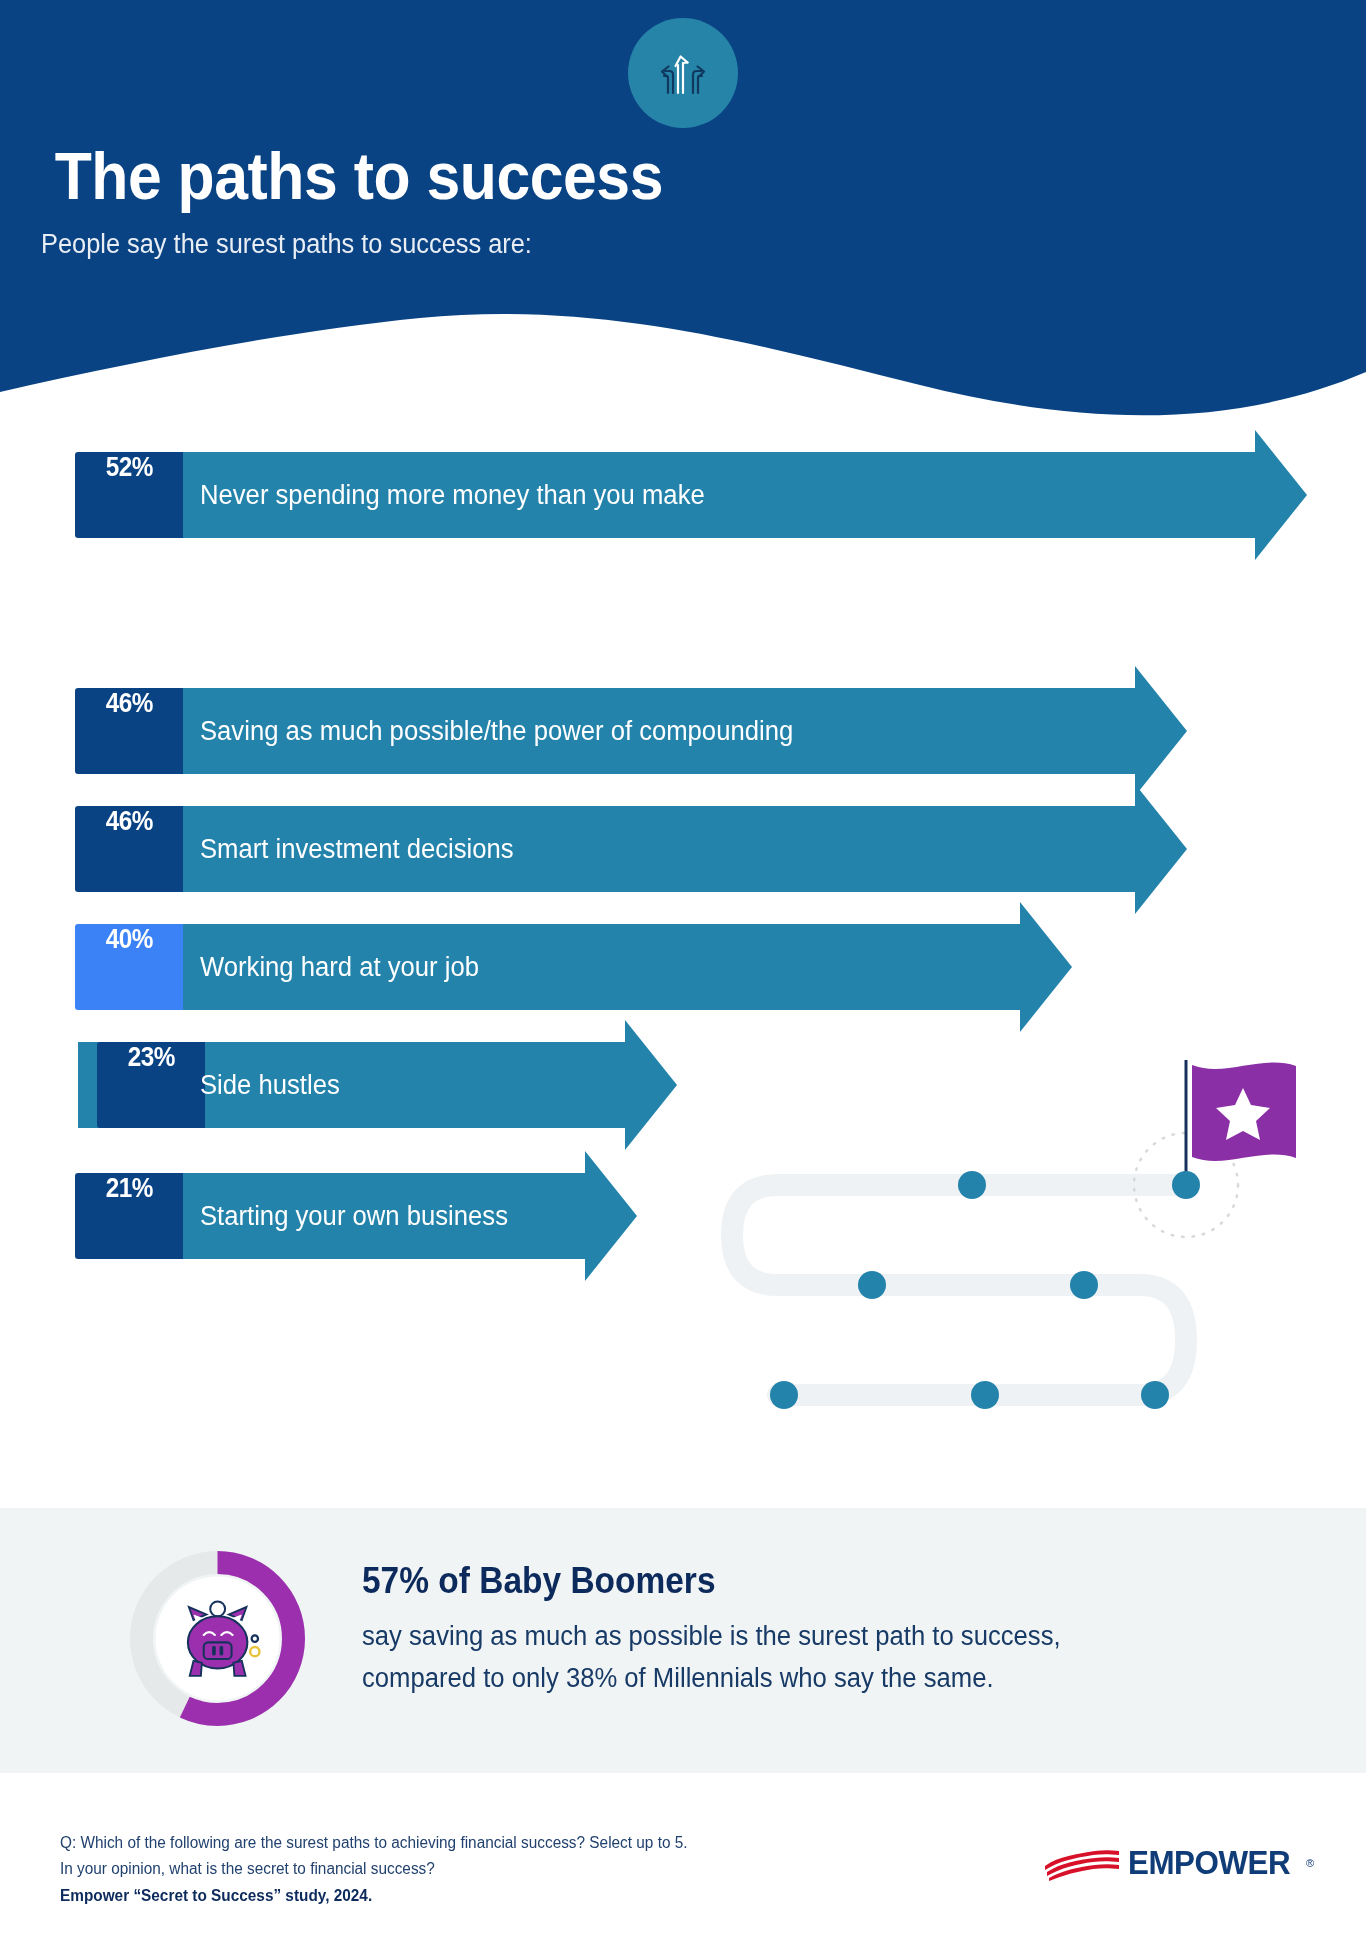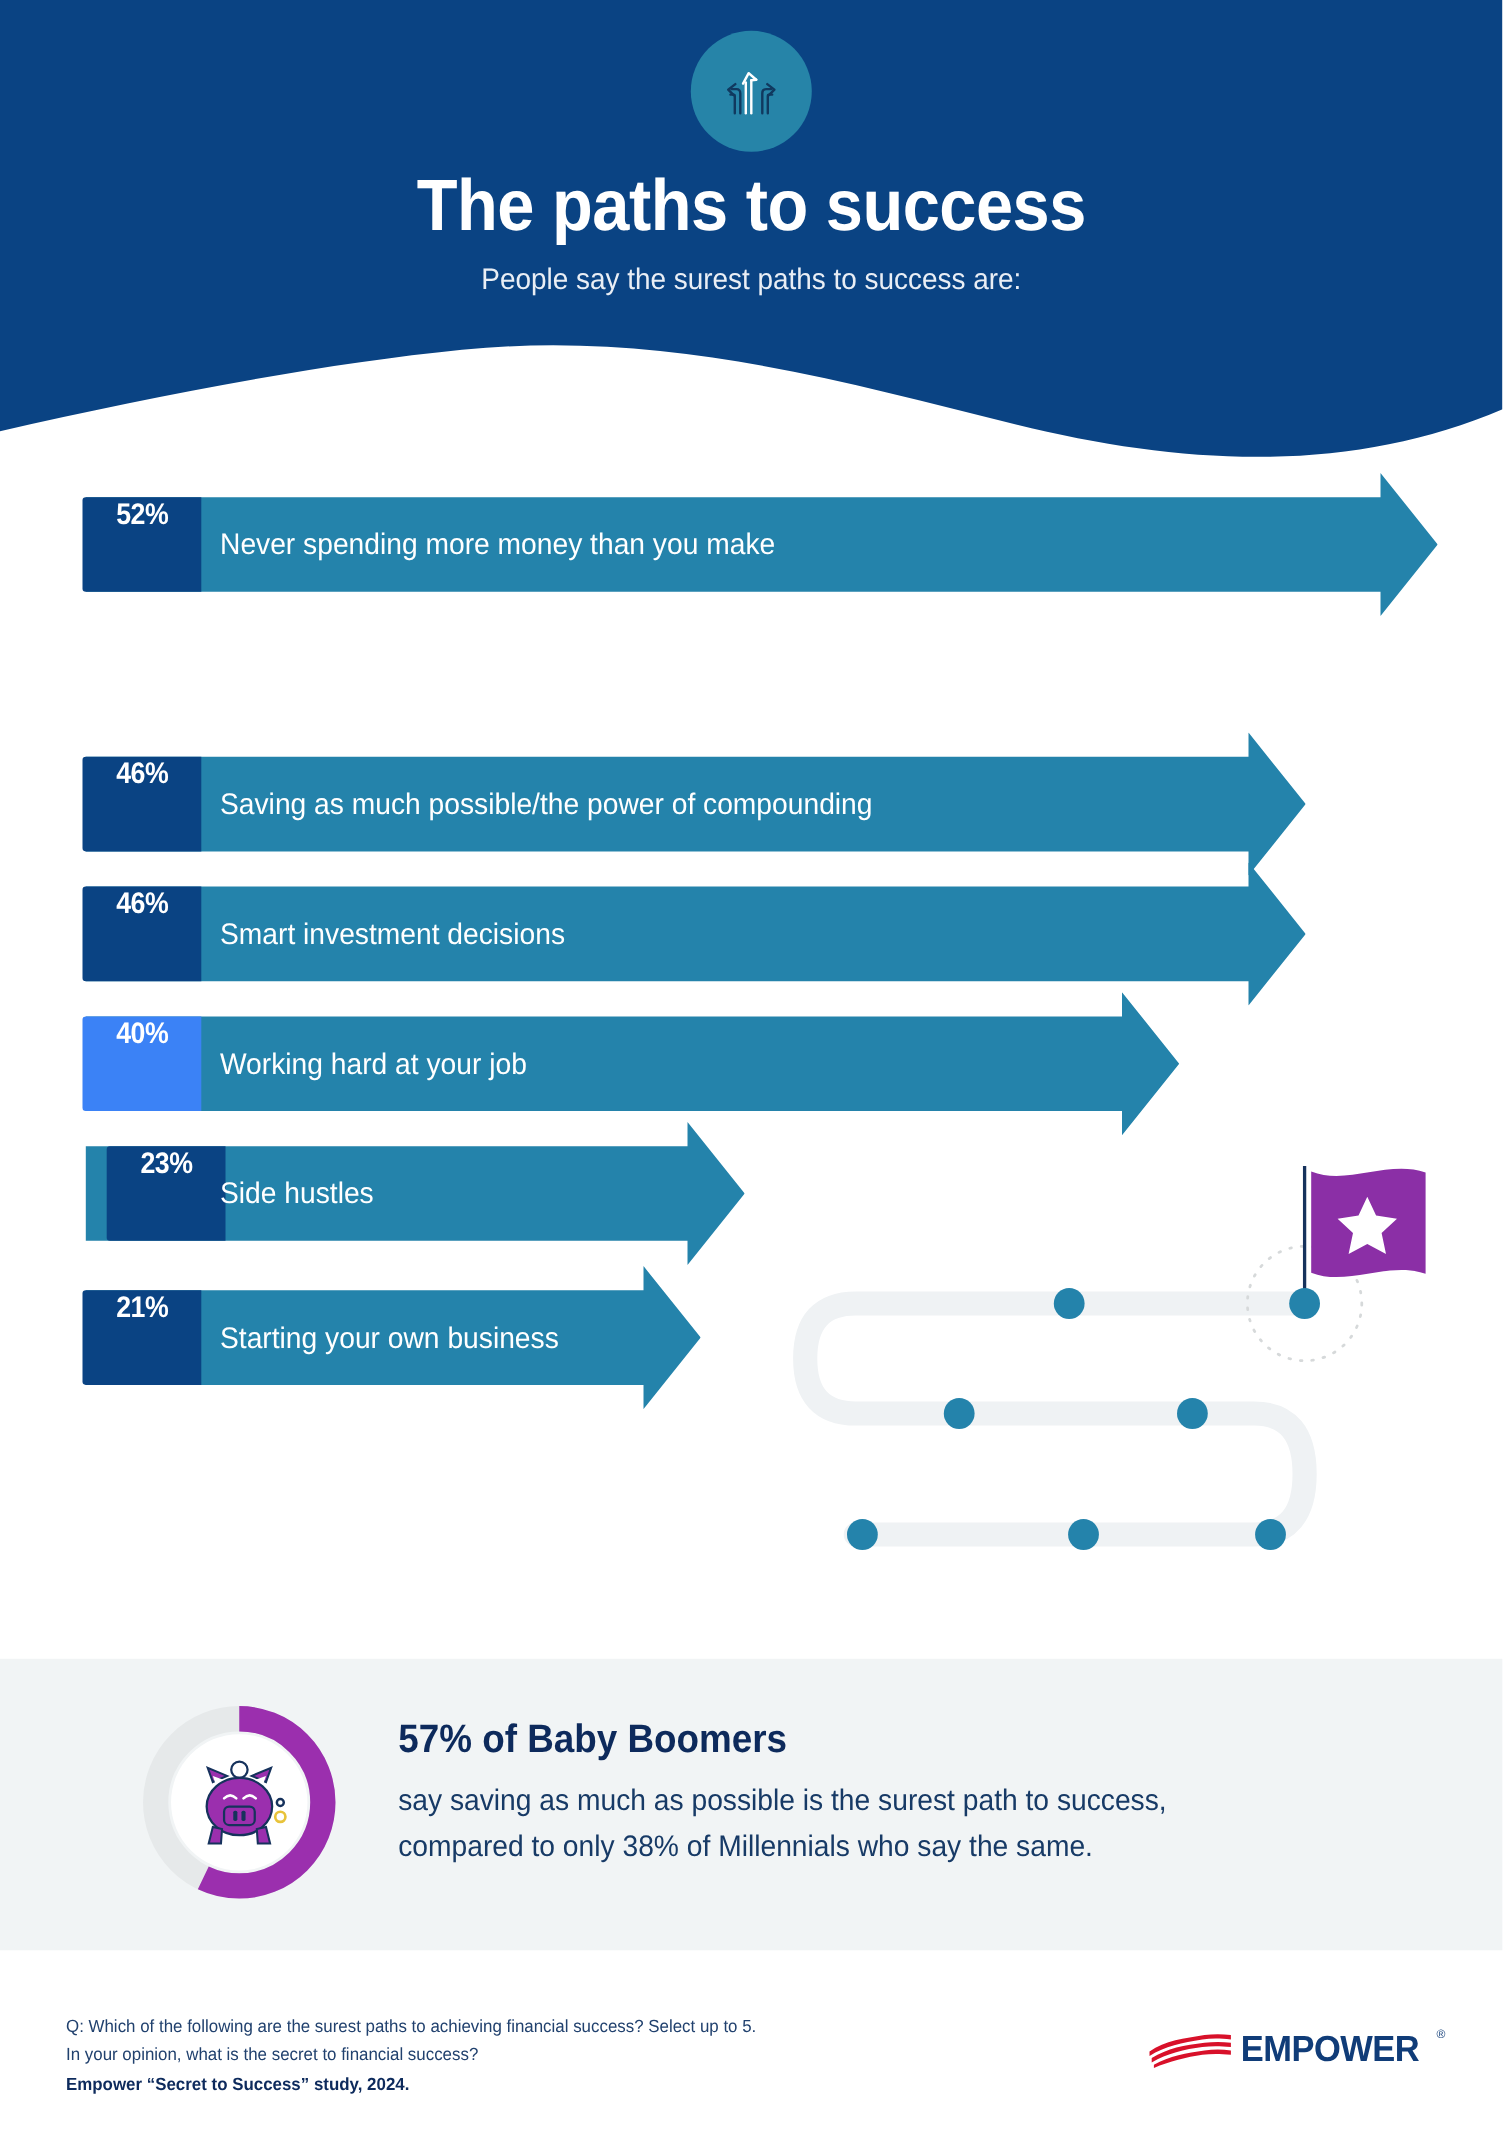--- a/index.html
+++ b/index.html
@@ -13,21 +13,21 @@
 
   
   .header {
     position: absolute; top:0; left:0; width:1366px; height:420px;
     overflow:hidden;
   }
   .header-bg {
     position:absolute; top:0; left:0; width:1366px; height:420px;
   }
   .header-inner {
-    position:relative; z-index:3; width:1366px; text-align:center; padding-top:28px;
+    position:relative; z-index:3; width:1366px; padding-top:18px;
   }
   .logo-circle {
     width:110px; height:110px; border-radius:50%;
     background:#2684a8; margin:0 auto 14px auto;
     display:flex; align-items:center; justify-content:center;
   }
   .title {
     font-size:66px; font-weight:bold; color:#ffffff;
     letter-spacing:-0.5px; line-height:1.05;
     font-family:"Liberation Sans Narrow","Liberation Sans",sans-serif;
@@ -80,21 +80,21 @@
   }
 
   
   .footer { position:absolute; left:0; top:1800px; width:1366px; height:137px; background:#ffffff; }
   .foot-text { position:absolute; left:60px; top:30px; }
   .foot-line {
     font-size:16px; color:#21416e; font-weight:300; line-height:1.65;
     transform:scaleX(0.96); transform-origin:left center;
   }
   .foot-line.bold { font-weight:bold; color:#0d2a5c; }
-  .emp-logo { position:absolute; right:52px; top:44px; display:flex; align-items:flex-start; gap:7px; }
+  .emp-logo { position:absolute; right:52px; top:44px; display:flex; align-items:center; gap:7px; }
   .emp-word {
     font-size:33px; font-weight:bold; color:#103c78; letter-spacing:-0.5px;
     font-family:"Liberation Sans Narrow","Liberation Sans",sans-serif;
     transform:scaleX(0.95); transform-origin:left center;
   }
   .emp-tm { font-size:11px; color:#103c78; vertical-align:super; }
 </style>
 </head>
 <body>
 

